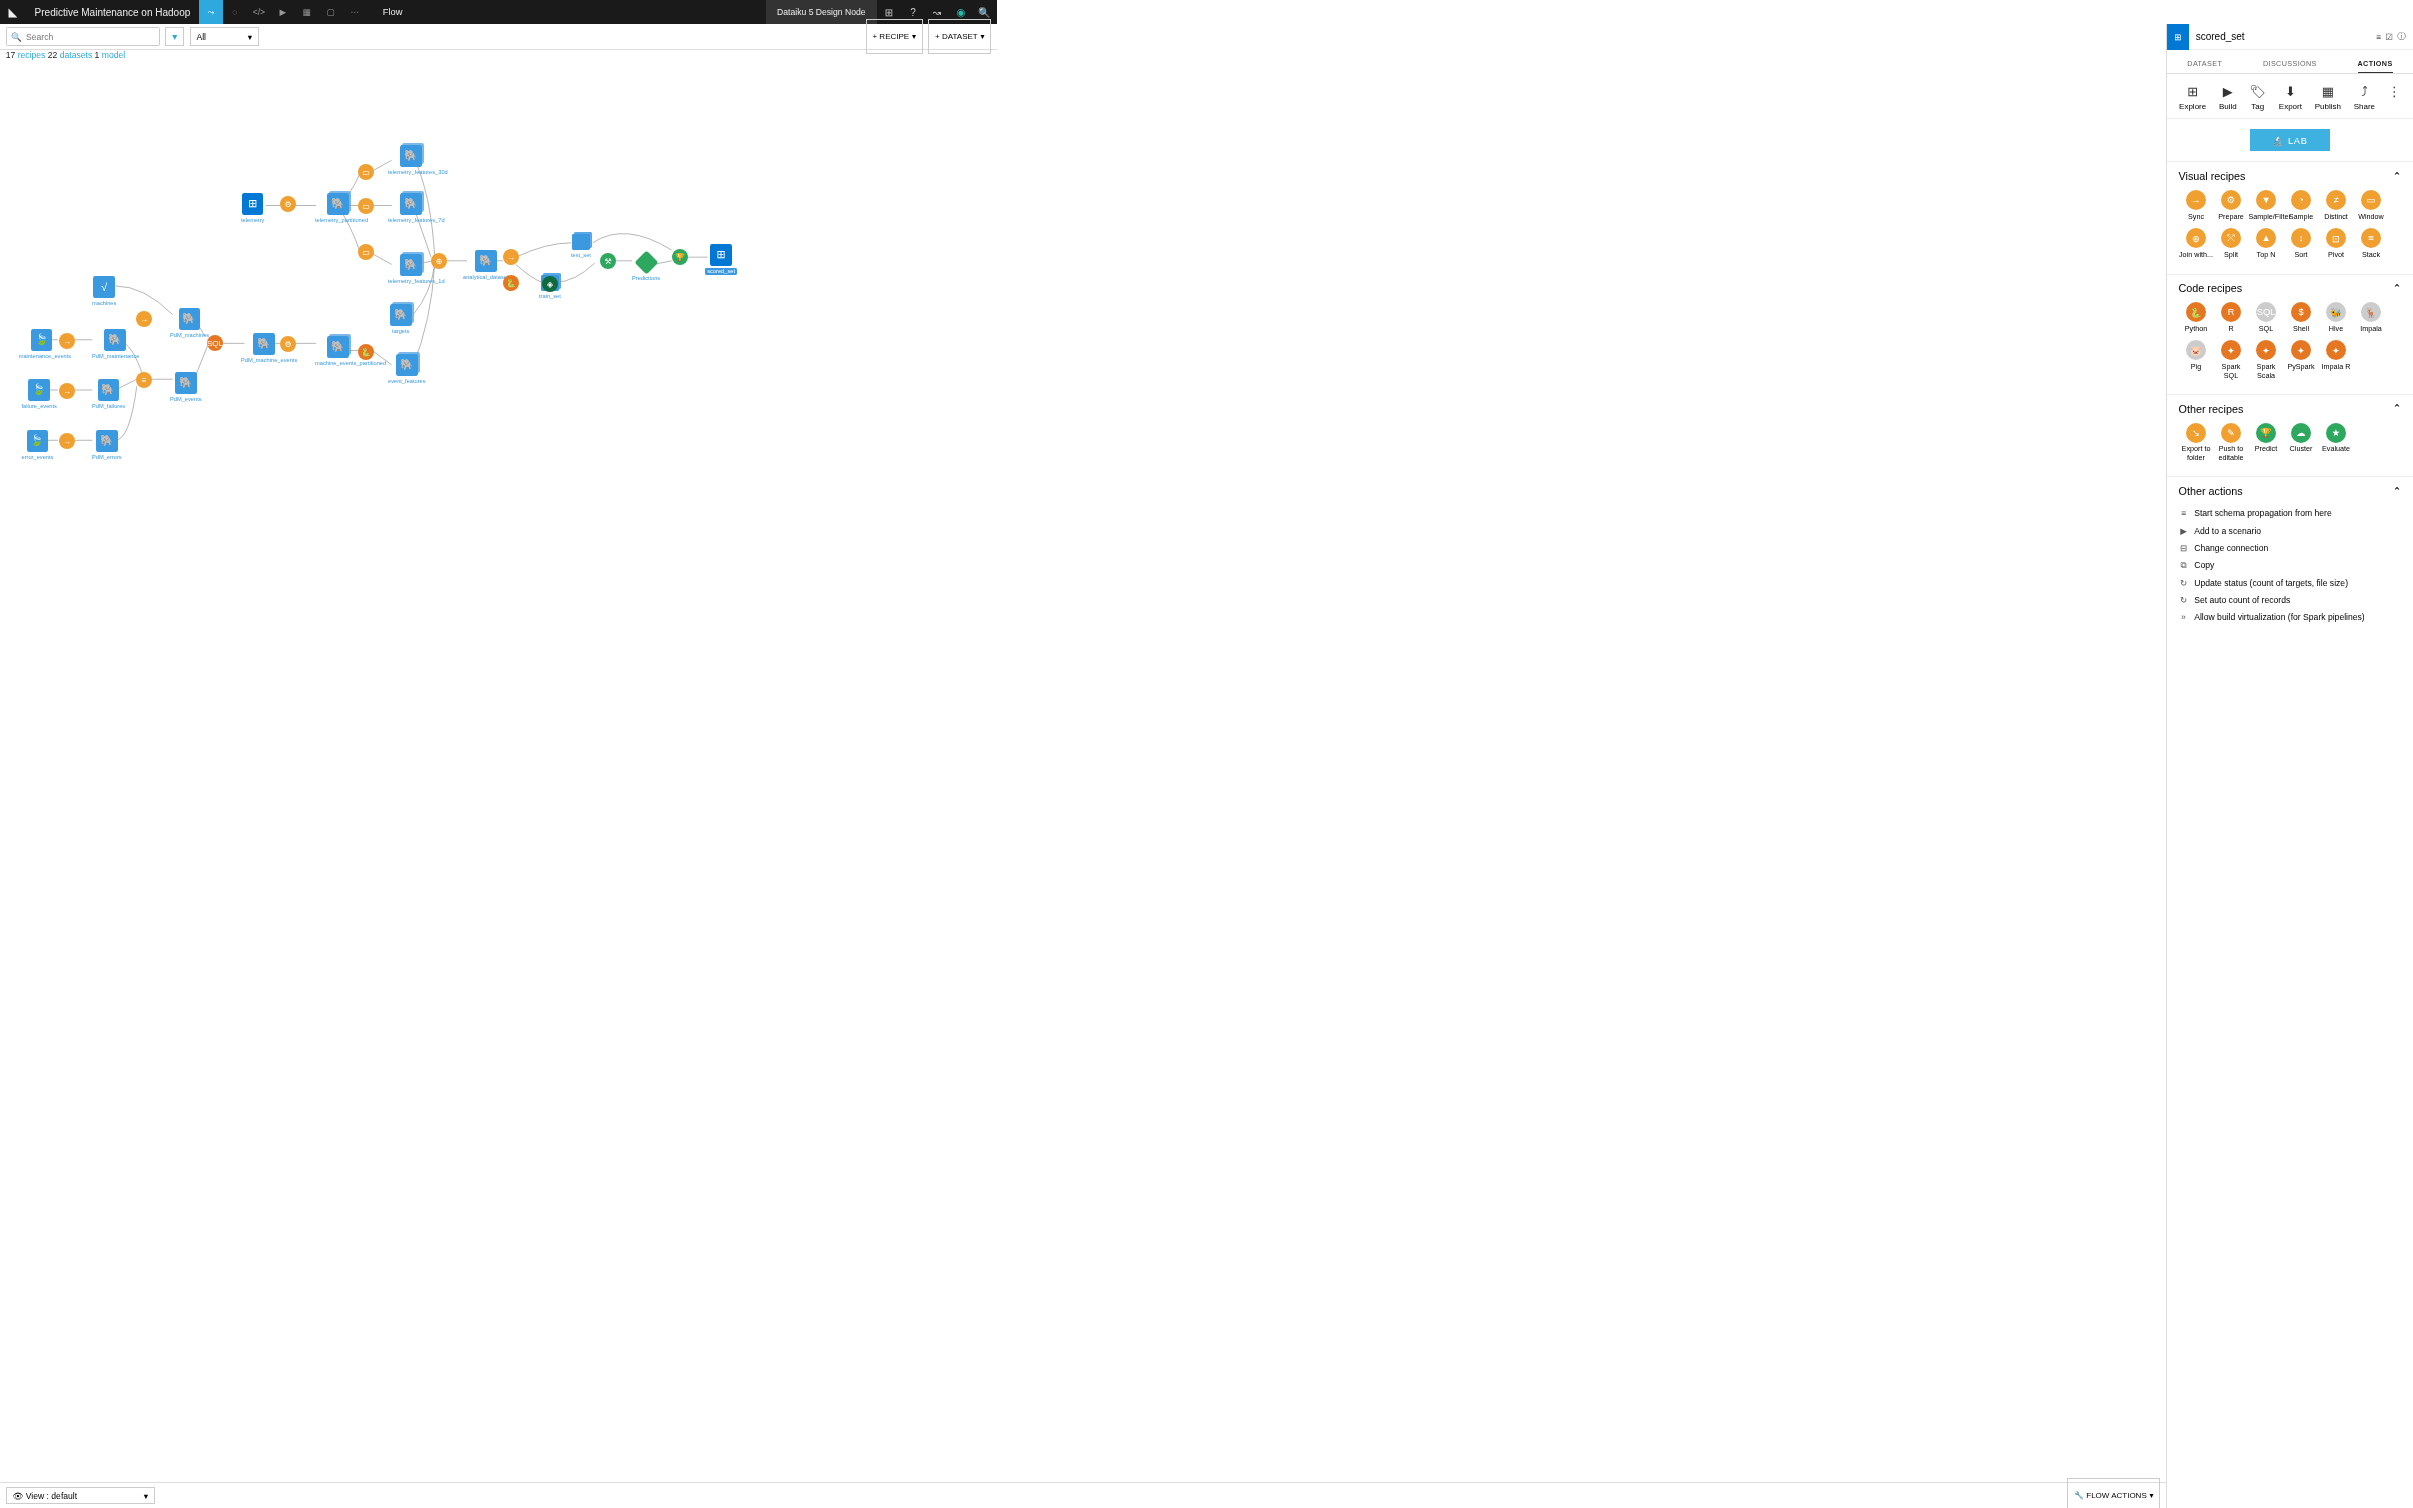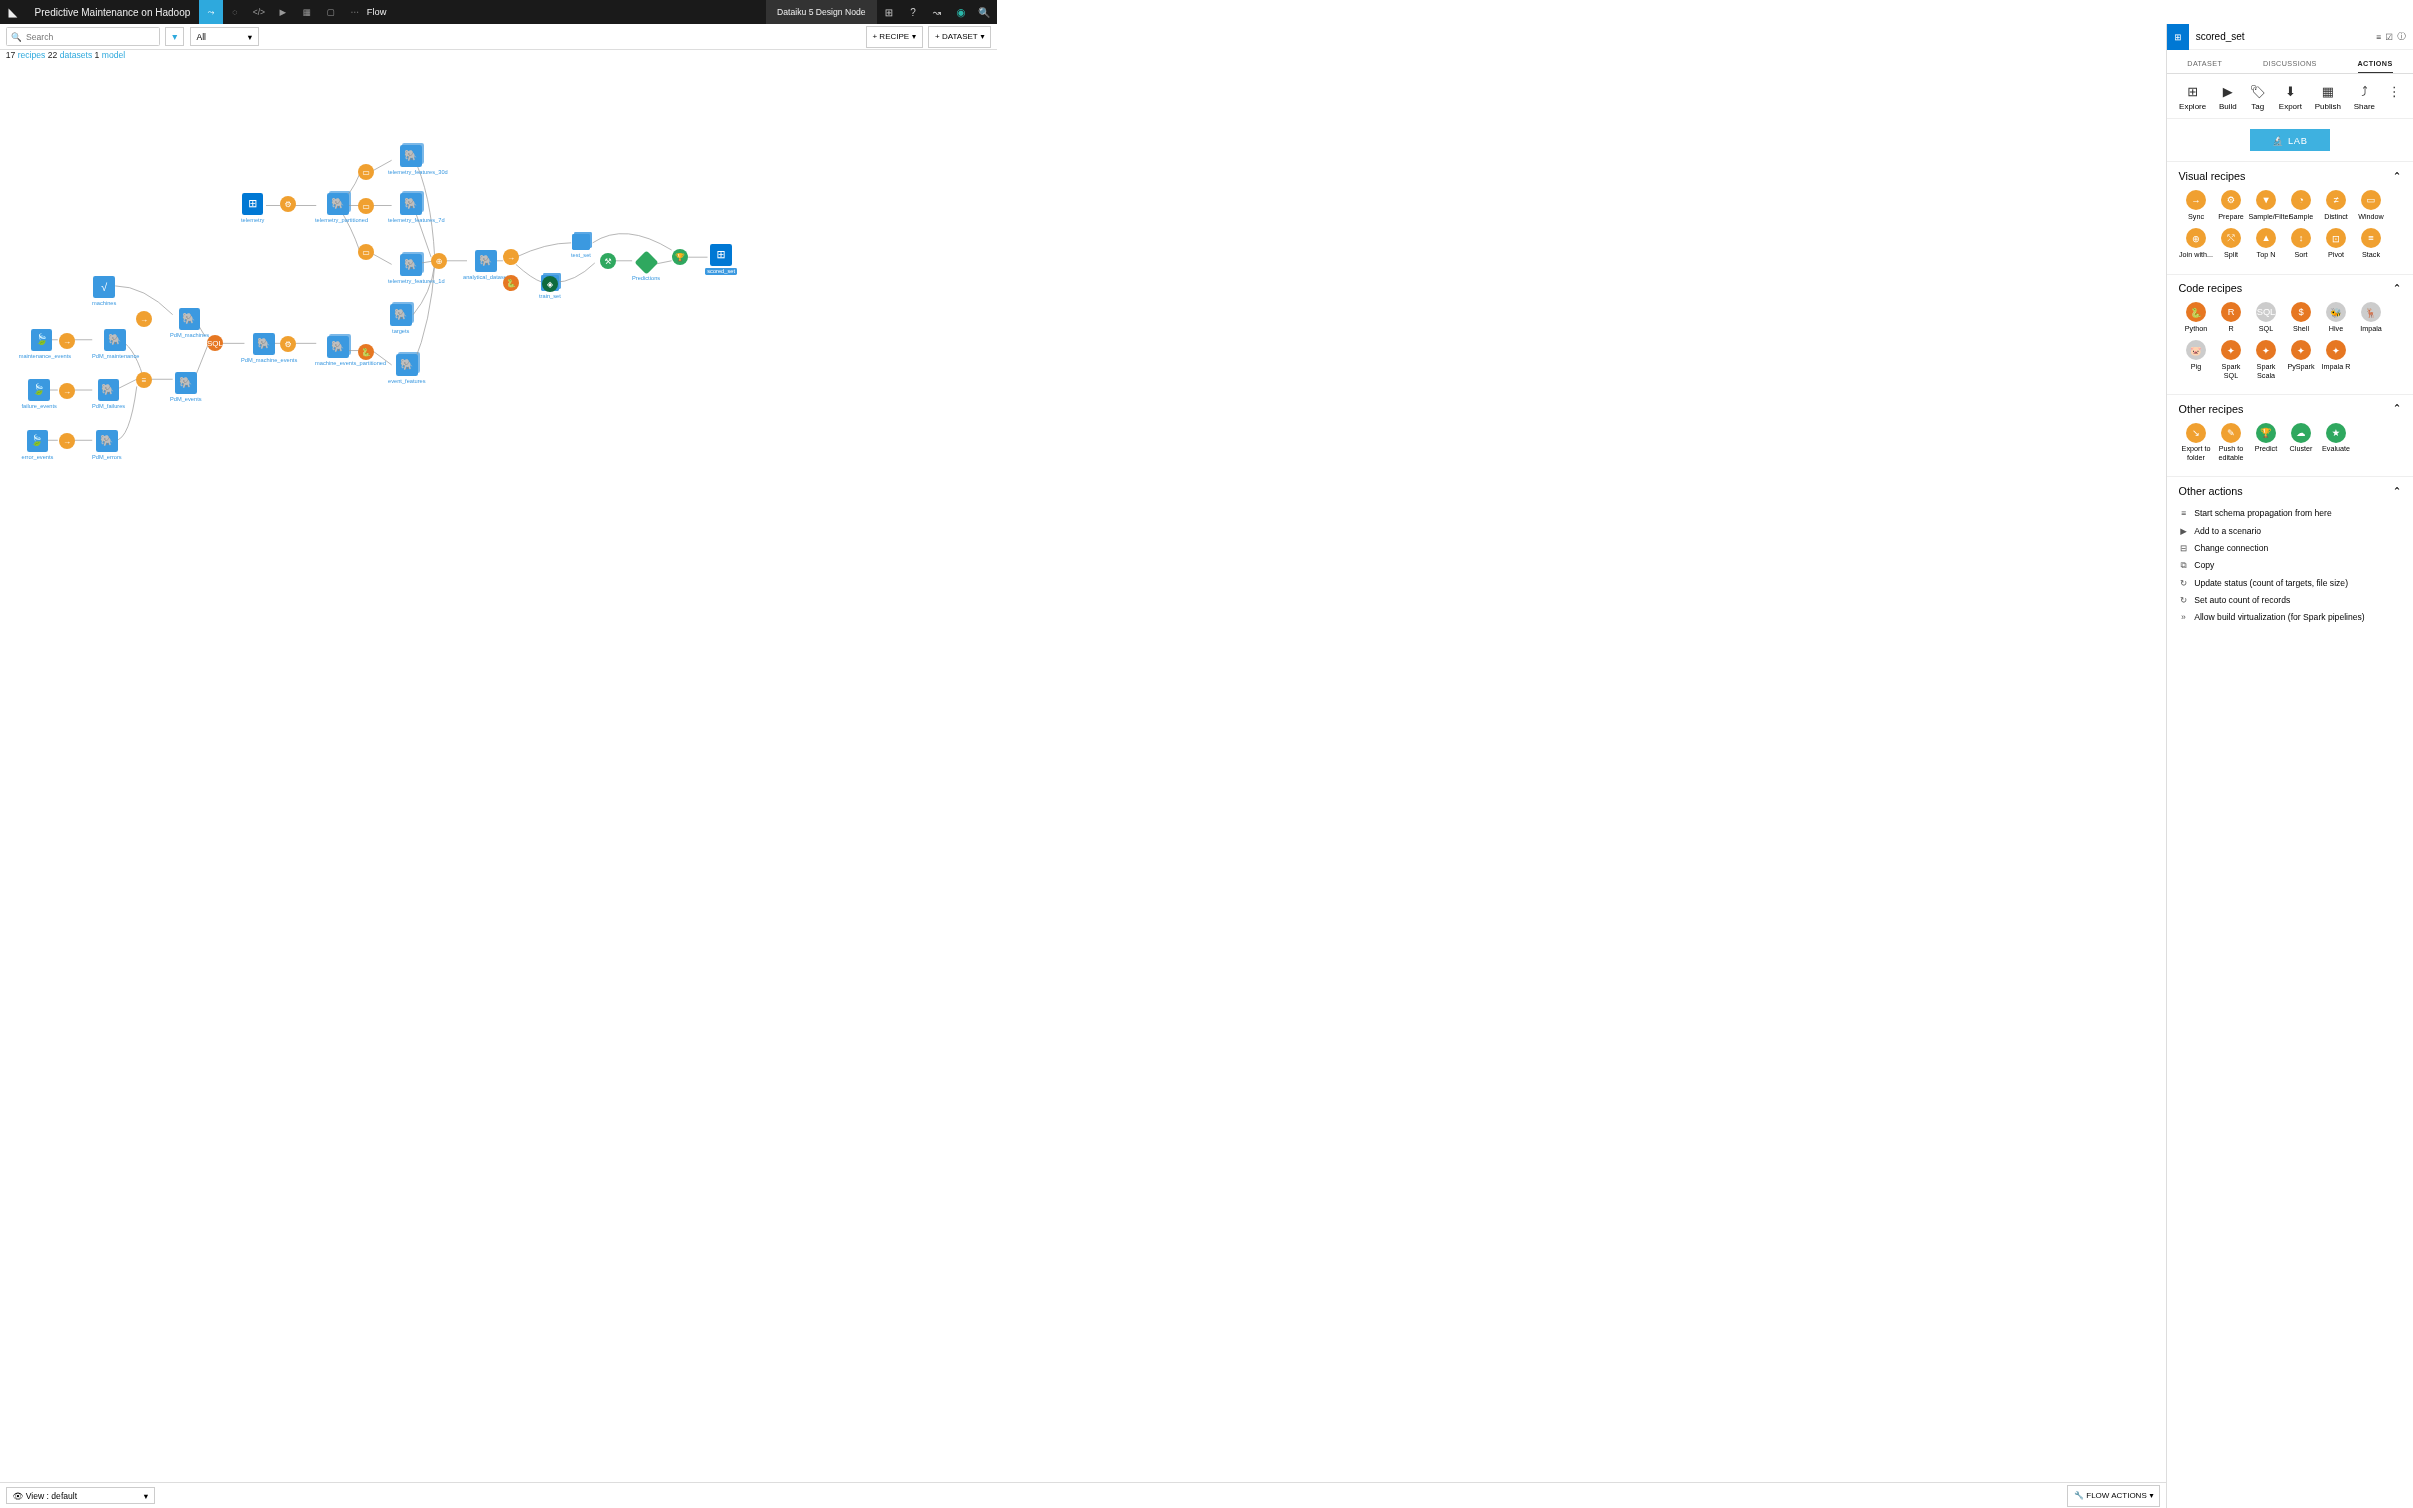--- a/index.html
+++ b/index.html
@@ -4,34 +4,34 @@
 <style>
 * { box-sizing: border-box; margin: 0; padding: 0; font-family: -apple-system, Helvetica, Arial, sans-serif; }
 body { background: #fff; width: 997px; height: 623px; overflow: hidden; font-size: 8.6px; }
 
 
 .topbar { background: #1a1a1a; height: 24px; display: flex; align-items: center; color: #eee; }
 .logo { width: 26px; text-align: center; font-size: 11.5px; }
 .project-name { font-size: 10px; padding: 0 8.6px; font-weight: 400; }
 .tool-btn { width: 24px; height: 24px; display: flex; align-items: center; justify-content: center; color: #999; cursor: pointer; }
 .tool-btn.active { background: #2ea9dd; color: #fff; }
-.flow-lbl { font-size: 9.3px; }
+.flow-lbl { margin-left: 16px; font-size: 9.3px; }
 .topbar-right { margin-left: auto; display: flex; align-items: center; height: 24px; }
 .node-lbl { background: #333; padding: 0 11.5px; height: 24px; display: flex; align-items: center; }
 .tb-icon { width: 24px; text-align: center; font-size: 10px; color: #ccc; cursor: pointer; }
 .tb-icon.tr { color: #2ab7a9; font-size: 10.8px; }
 
 
 .subbar { height: 26px; border-bottom: 0.7px solid #ddd; display: flex; align-items: center; padding: 0 5.7px; gap: 5.7px; }
 .search-box { display: flex; align-items: center; border: 0.7px solid #ccc; height: 18.7px; width: 154px; border-radius: 1.4px; }
 .search-box .mag { padding: 0 4.3px; color: #999; }
 .search-box input { border: none; outline: none; flex: 1; font-size: 8.6px; }
 .filter-btn { border: 0.7px solid #ccc; height: 18.7px; width: 18.7px; display: flex; align-items: center; justify-content: center; color: #2ea9dd; cursor: pointer; }
 .all-dd { border: 0.7px solid #ccc; height: 18.7px; padding: 0 5.7px; display: flex; align-items: center; width: 69px; justify-content: space-between; cursor: pointer; }
-.add-btn { border: 0.7px solid #ccc; height: 22px; padding: 0 5.7px; display: flex; align-items: center; gap: 2.9px; cursor: pointer; font-size: 8px; }
+.add-btn { border: 0.7px solid #ccc; height: 35px; padding: 0 5.7px; display: flex; align-items: center; gap: 2.9px; cursor: pointer; font-size: 8px; }
 
 
 .stats { position: absolute; top: 50px; left: 5.7px; font-size: 8.6px; }
 .stats .n { color: #222; font-weight: 500; }
 .stats .w { color: #2ea9dd; }
 
 
 .canvas { position: absolute; top: 49px; left: 0; right: 247px; bottom: 26px; }
 .canvas svg { position: absolute; top: 0; left: 0; width: 100%; height: 100%; }
 

